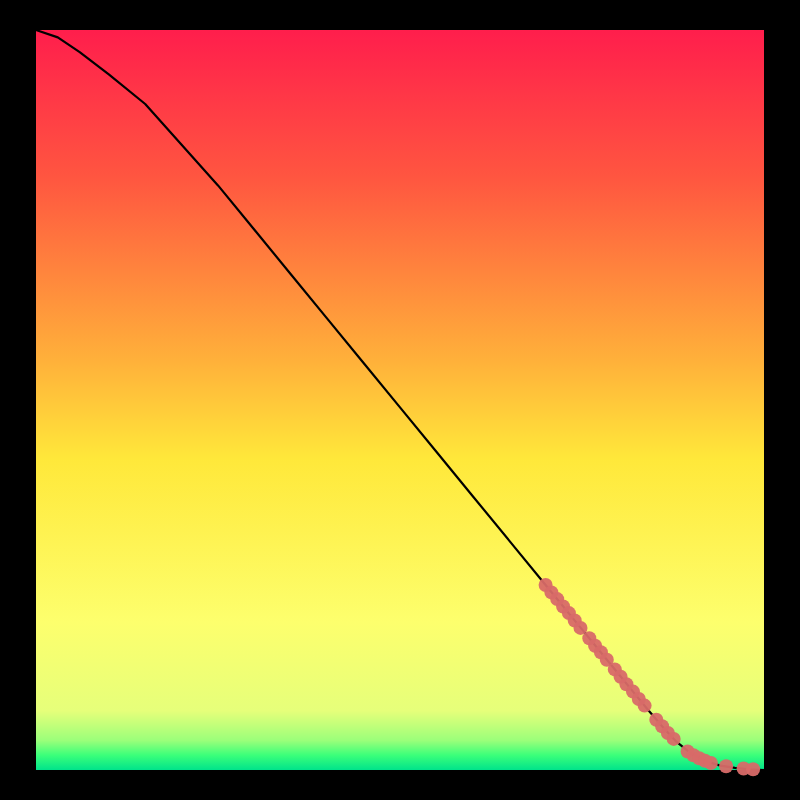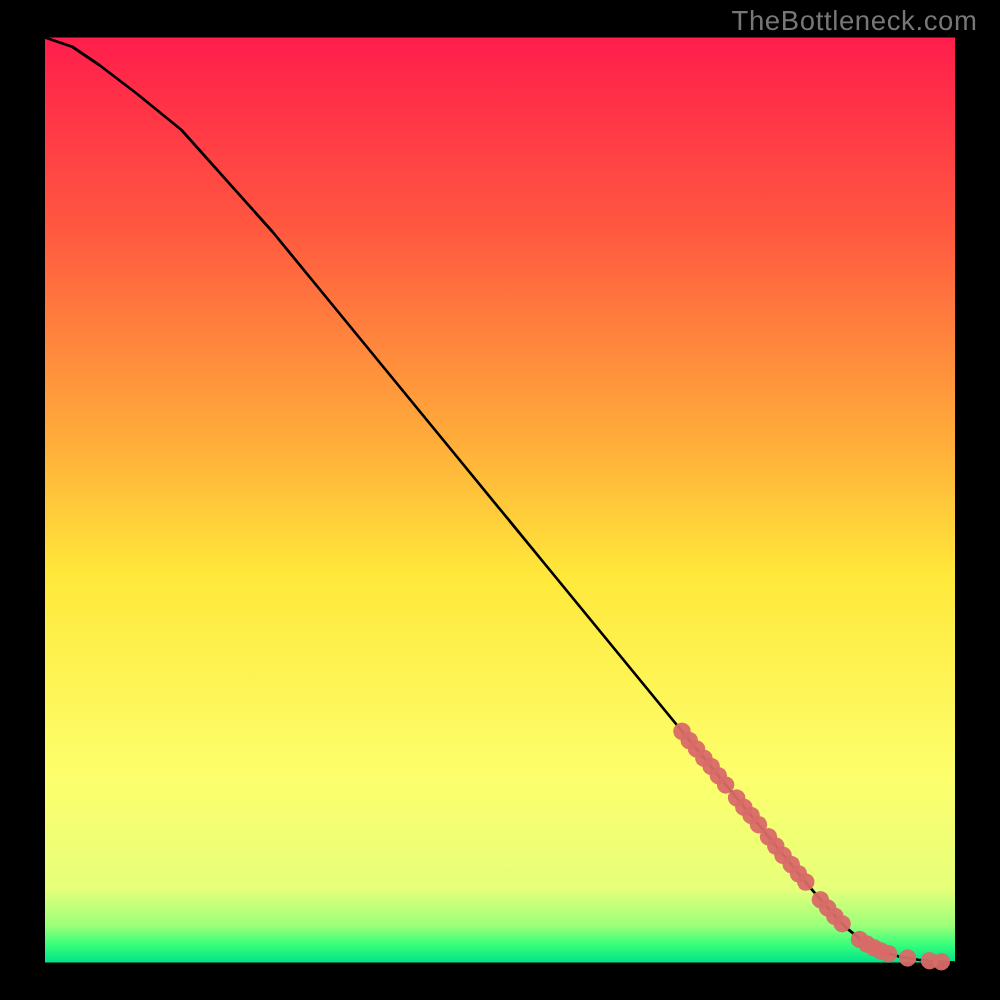--- a/index.html
+++ b/index.html
@@ -30,21 +30,20 @@
   svg.plot {
     position: absolute;
     left: 0;
     top: 0;
   }
 </style>
 </head>
 <body>
 
 <div class="frame">
-  <div class="watermark">TheBottleneck.com</div>
   <svg class="plot" width="800" height="800">
       <defs>
         <linearGradient id="bg-grad" x1="0" y1="0" x2="0" y2="1">
           <stop offset="0%" stop-color="#ff1e4c"></stop>
           <stop offset="20%" stop-color="#ff5640"></stop>
           <stop offset="45%" stop-color="#ffb23a"></stop>
           <stop offset="58%" stop-color="#ffe83a"></stop>
           <stop offset="80%" stop-color="#fdff6d"></stop>
           <stop offset="92%" stop-color="#e6ff7a"></stop>
           <stop offset="96%" stop-color="#9bff7a"></stop>

